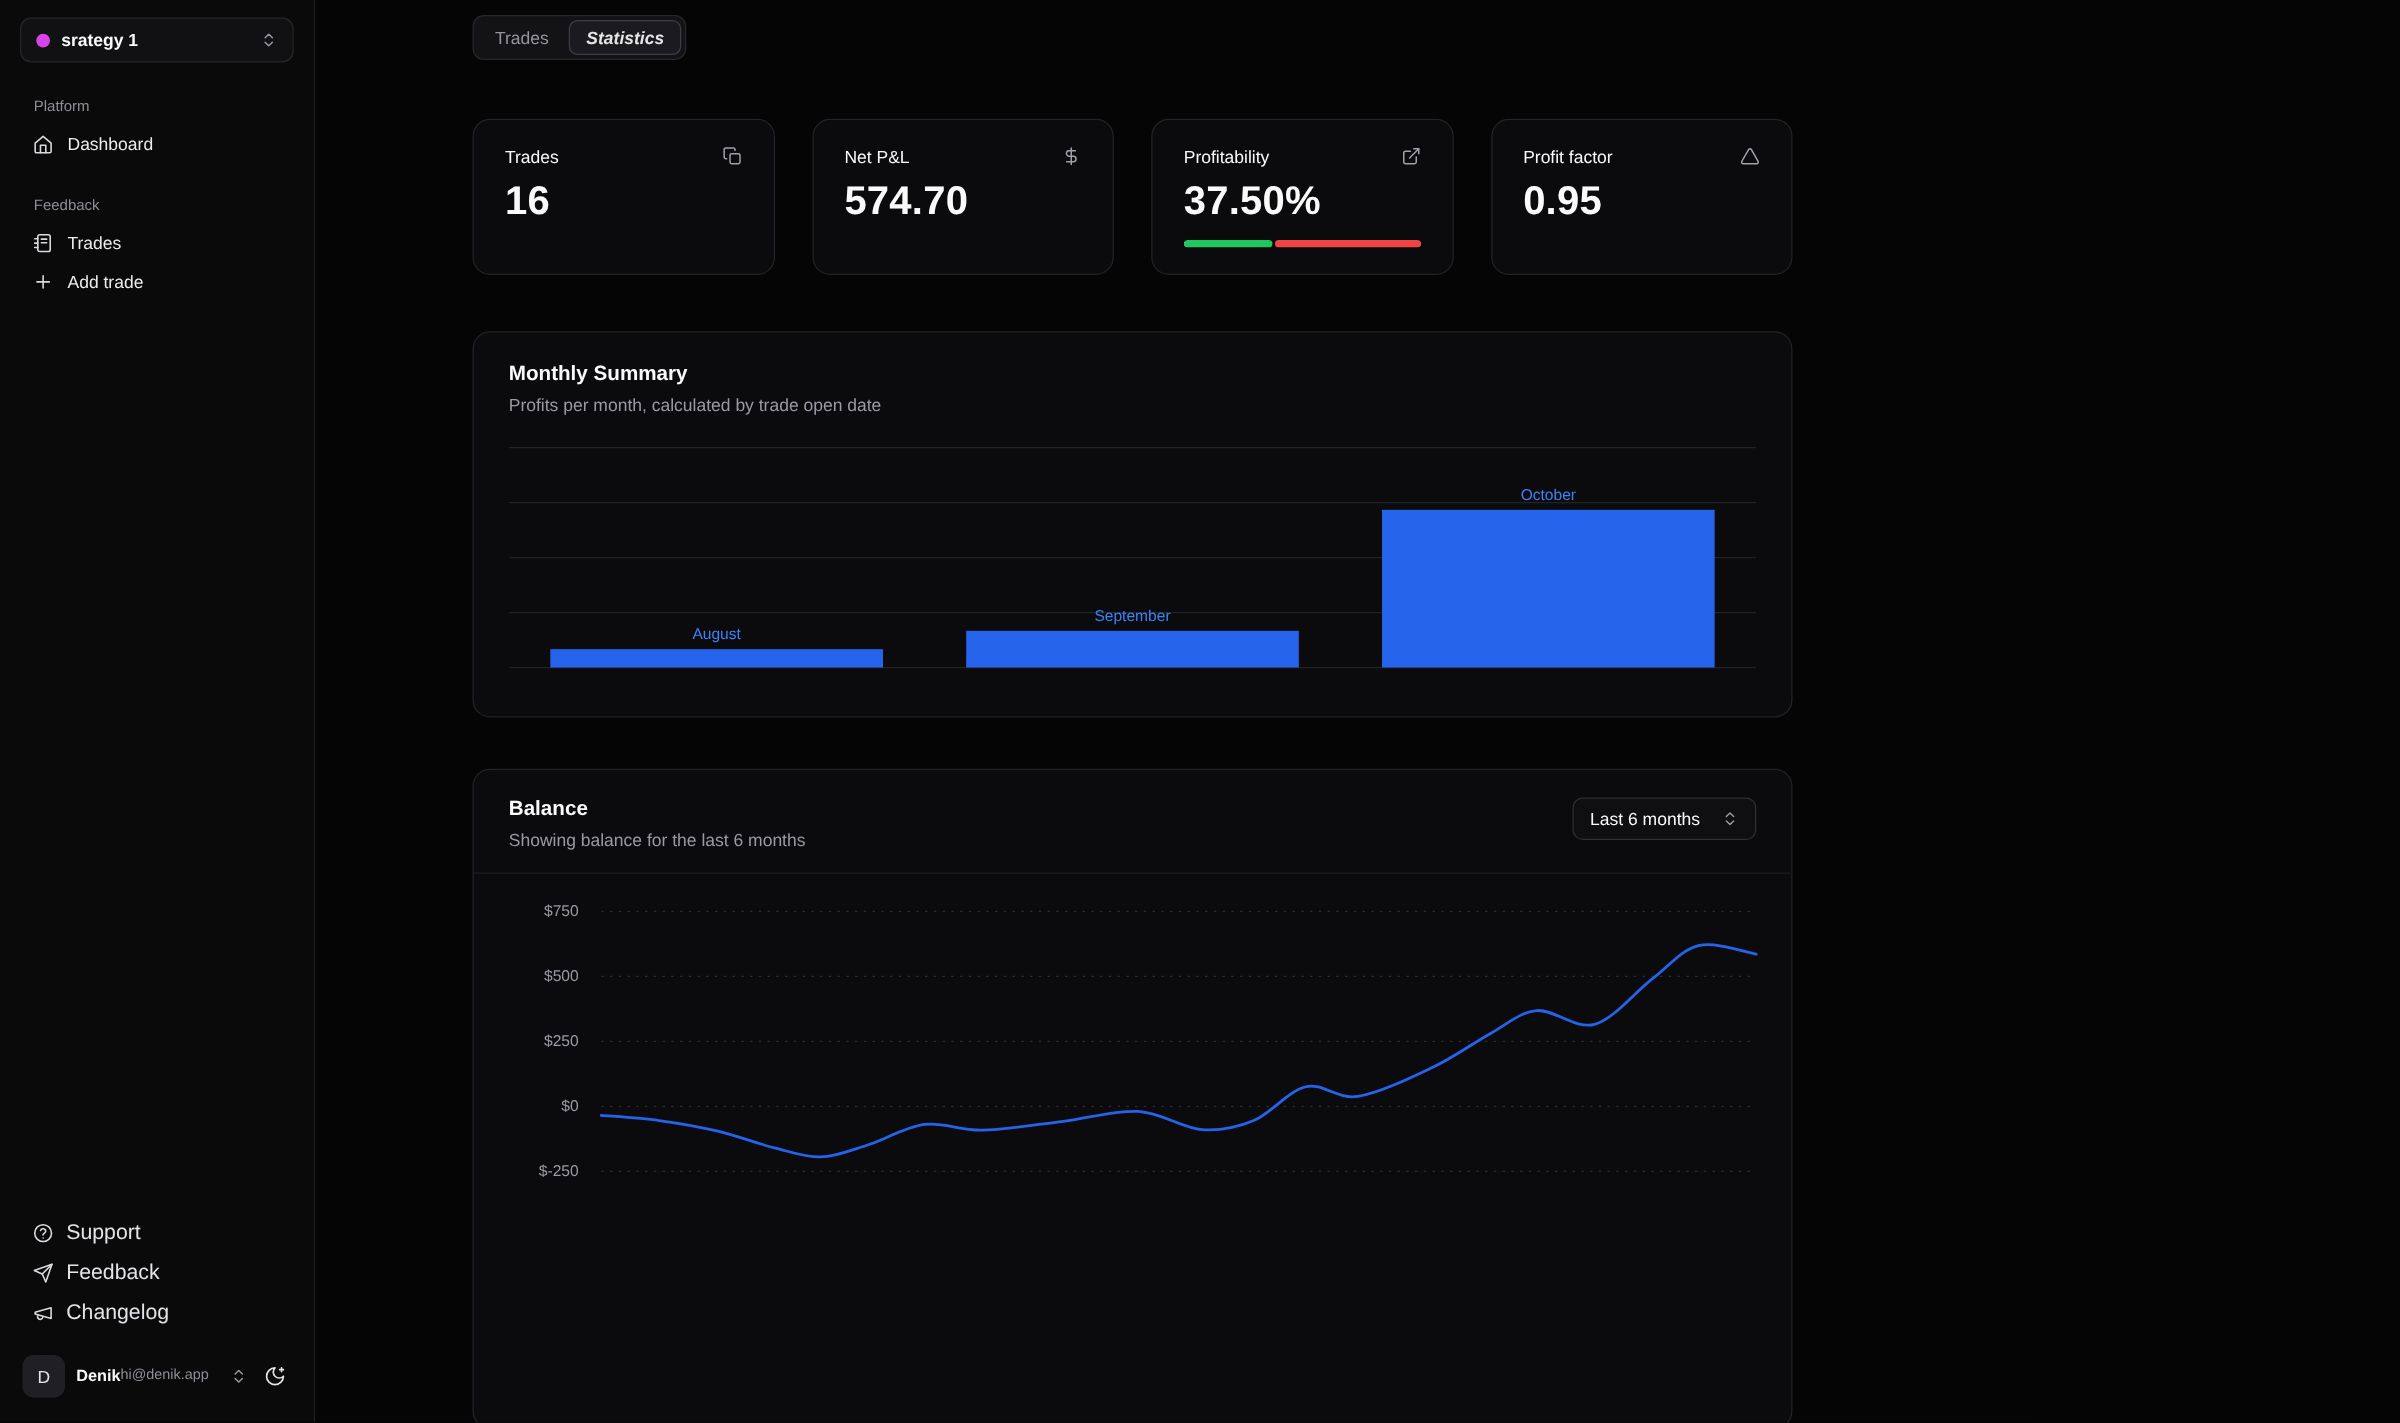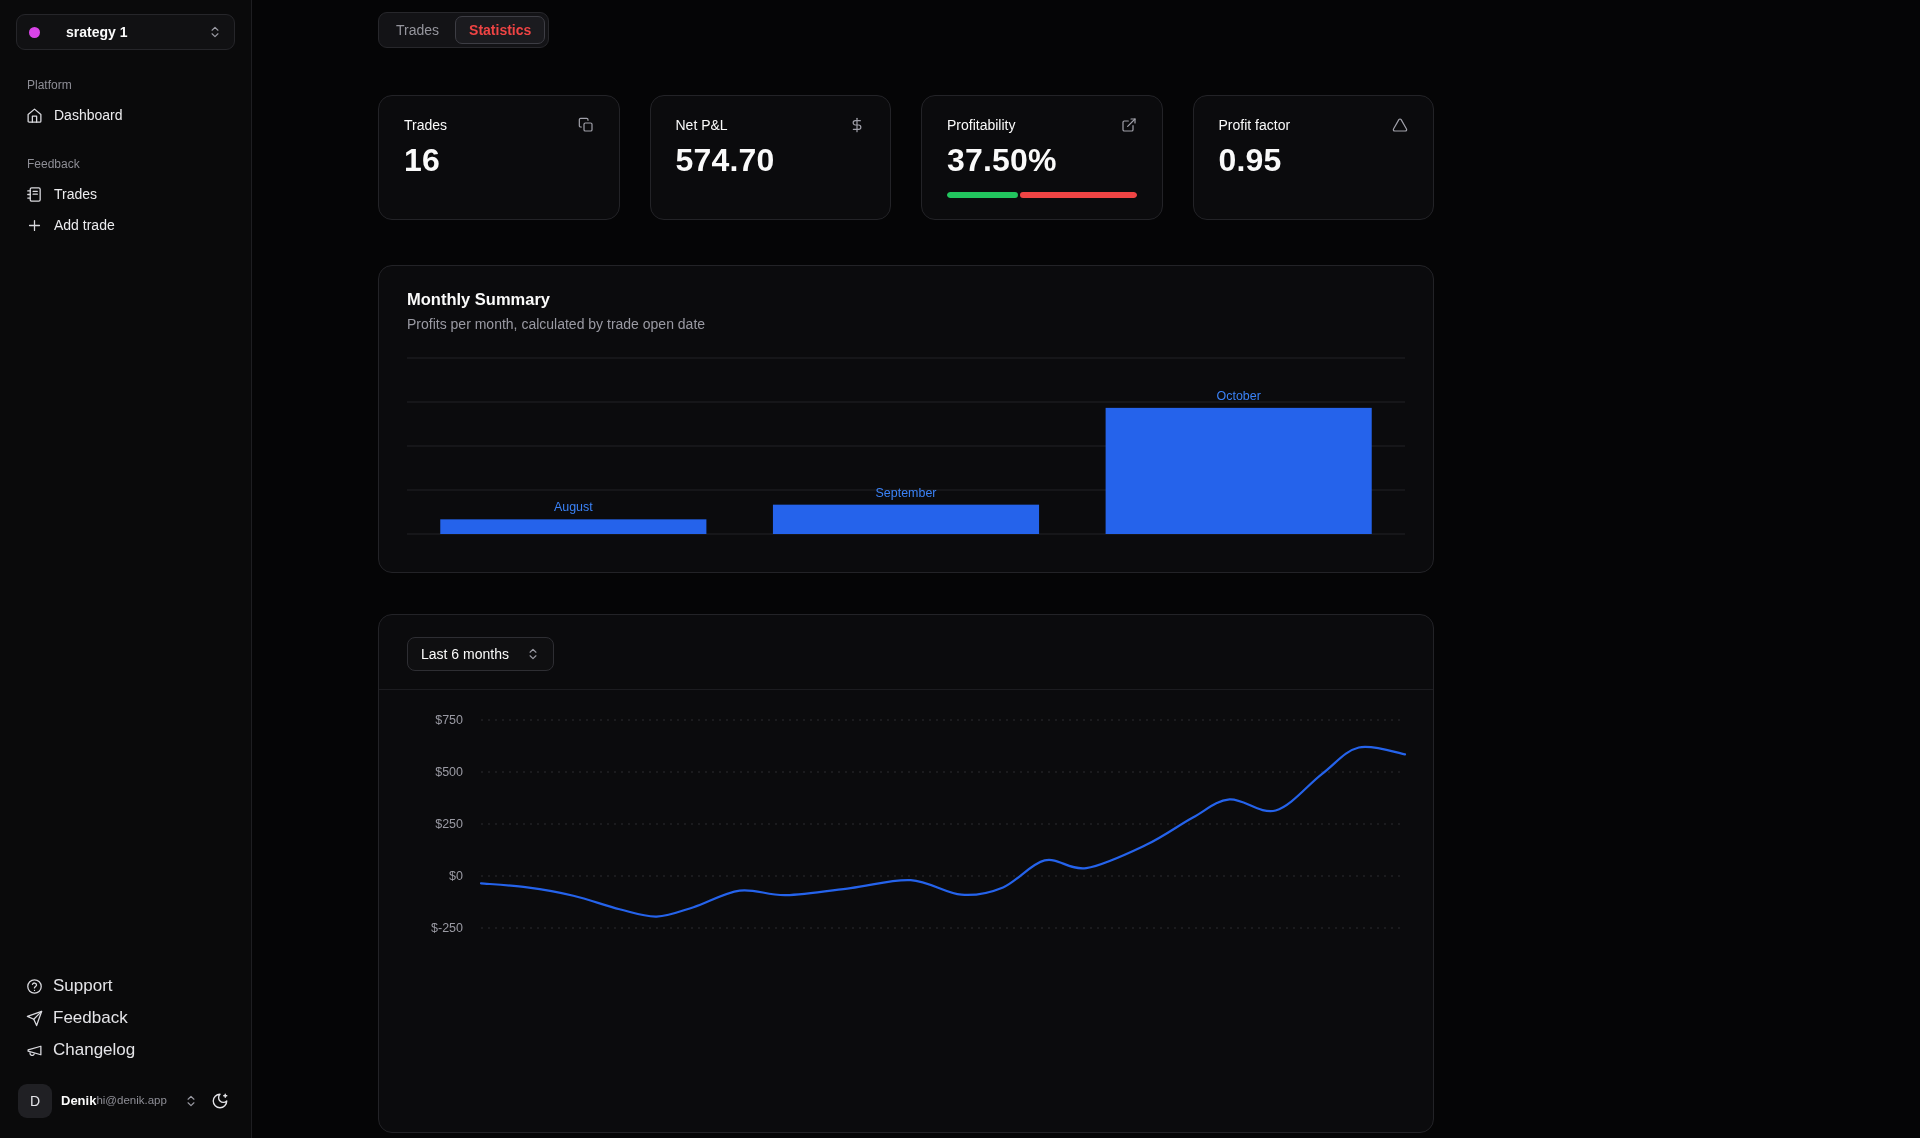--- a/index.html
+++ b/index.html
@@ -12,21 +12,21 @@
   }
   
   .sidebar {
     width:252px; min-width:252px; height:100%;
     background:#0a0a0b;
     border-right:1px solid #1e1e21;
     display:flex; flex-direction:column;
     padding:14px 16px 16px;
   }
   .ws-selector {
-    display:flex; align-items:center; gap:26px;
+    display:flex; align-items:center; gap:9px;
     background:#111113; border:1px solid #26262a; border-radius:9px;
     padding:9px 12px; cursor:pointer;
   }
   .ws-dot { width:11px; height:11px; border-radius:50%; background:#d944e8; flex:none; }
   .ws-name { font-size:14px; font-weight:700; flex:1; }
   .section-label { font-size:12px; color:#8e8e96; margin:26px 11px 8px; }
   .section-label.first { margin-top:28px; }
   .nav-item {
     display:flex; align-items:flex-start; gap:11px;
     padding:7px 10px; border-radius:8px;
@@ -54,21 +54,21 @@
   .content { width:1056px; }
   .tabbar {
     display:inline-flex; align-items:center; gap:2px;
     background:#131316; border:1px solid #27272b; border-radius:9px; padding:3px;
   }
   .tab {
     font-size:14px; padding:5px 13px; border-radius:7px; cursor:pointer;
     color:#95959d; border:1px solid transparent; background:none; font-family:inherit;
   }
   .tab.active {
-    color:#ef4444; font-weight:700; background:#1b1b1f; border-color:#3d3d44;
+    color:#e5e5e5; font-weight:700; background:#1b1b1f; border-color:#3d3d44;font-style:italic;
   }
   
   .stat-grid { display:grid; grid-template-columns:repeat(4,1fr); gap:30px; margin-top:47px; }
   .card {
     background:#0b0b0d; border:1px solid #232327; border-radius:14px;
   }
   .stat-card { padding:21px 25px; height:125px; }
   .stat-head { display:flex; align-items:flex-start; justify-content:space-between; }
   .stat-label { font-size:14px; font-weight:500; color:#fafafa; }
   .stat-icon { color:#a1a1aa; display:flex; }
@@ -278,20 +278,24 @@
             <text x="500" y="146.66666666666666" fill="#3b82f6" font-size="12.5" text-anchor="middle">September</text>
             <rect x="700" y="57.86666666666666" width="266.6666666666667" height="126.13333333333334" fill="#2563eb"></rect>
             <text x="833.3333333333334" y="49.86666666666666" fill="#3b82f6" font-size="12.5" text-anchor="middle">October</text>
           </svg>
       </div>
     </div>
 
     
     <div class="card balance-card">
       <div class="balance-head">
+        <div>
+          <div class="card-title">Balance</div>
+          <div class="card-subtitle">Showing balance for the last 6 months</div>
+        </div>
         <button class="range-select">
           <span>Last 6 months</span>
           <span style="display:flex;color:#9a9aa3;">
             <svg width="14" height="14" viewBox="0 0 24 24" fill="none" stroke="currentColor" stroke-width="2" stroke-linecap="round" stroke-linejoin="round">
                 <path d="m7 15 5 5 5-5"></path>
                 <path d="m7 9 5-5 5 5"></path>
               </svg>
           </span>
         </button>
       </div>

